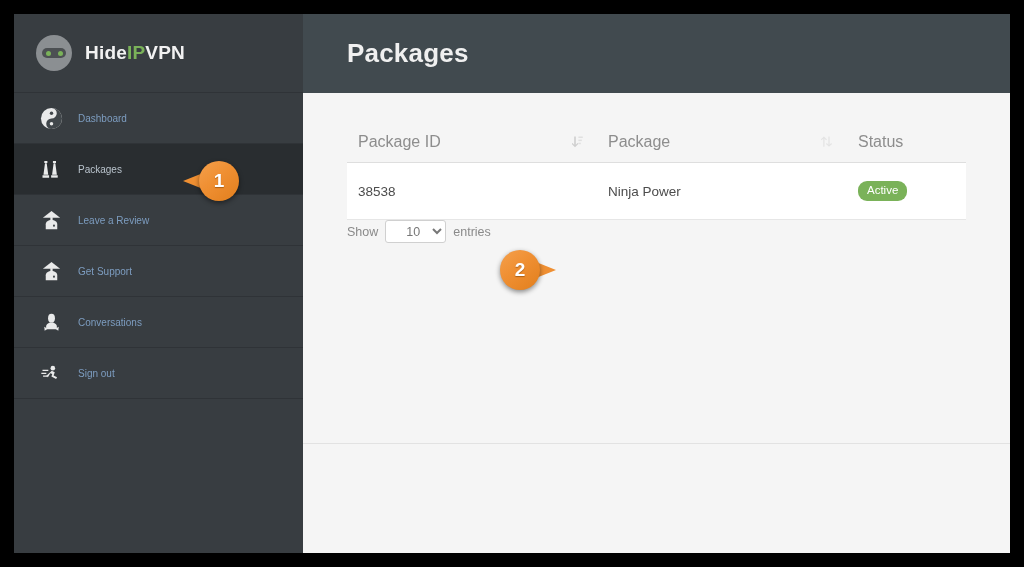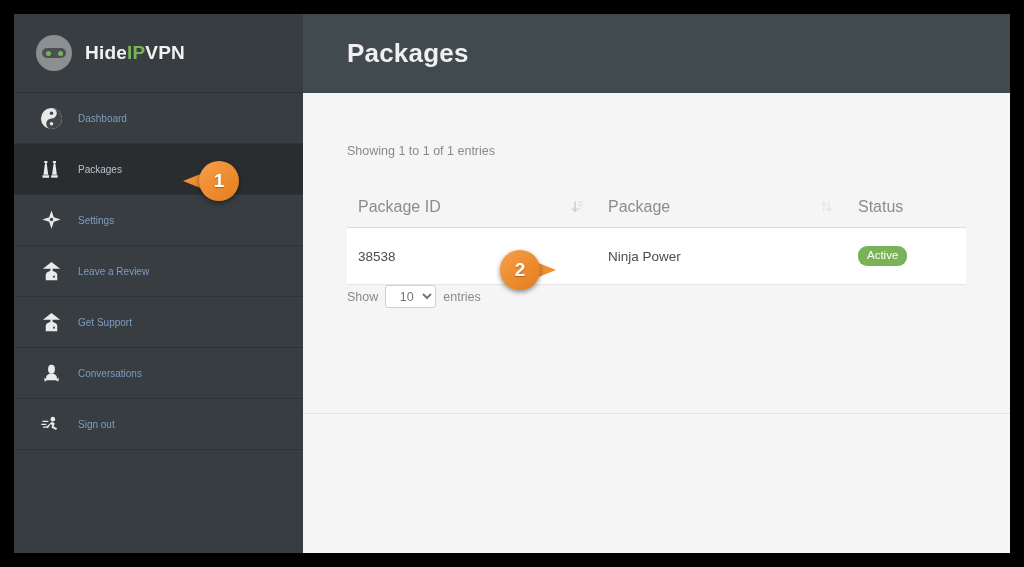--- a/index.html
+++ b/index.html
@@ -182,23 +182,22 @@
     color: #8a8a8a;
   }
   .length-bar select {
     margin: 0 7px;
     font-size: 12.5px;
     font-family: "Liberation Sans", sans-serif;
     color: #777;
     background: #fff;
     border: 1px solid #d0d0d0;
     border-radius: 3px;
-    padding: 3px 2px 3px 6px;
+    padding: 3px 2px 3px 16px;
     height: 23px;
-    text-align: center;
   }
 
   
   .callout {
     position: absolute;
     width: 40px; height: 40px;
     z-index: 40;
     pointer-events: none;
   }
   .callout .bubble {
@@ -269,29 +268,20 @@
           <svg width="23" height="23" viewBox="0 0 24 24" fill="#e9eaea">
             <path d="M4.5 3h3.2v2.2H4.5zM5.2 5.4h1.8l1.6 12.2H3.6zM2.6 18h6.9v2.5H2.6z"></path>
             <path d="M13.5 3h3.2v2.2h-3.2zM14.2 5.4H16l1.6 12.2h-5z"></path>
             <path d="M11.6 18h6.9v2.5h-6.9z"></path>
           </svg>
         </span>
         <span class="nav-label">Packages</span>
       </div>
 
 
-      <div class="nav-item">
-        <span class="nav-icon">
-          <svg width="23" height="23" viewBox="0 0 24 24" fill="#e9eaea">
-            <path d="M12 1.5l2.4 7.1 7.1 2.4-7.1 2.4-2.4 7.1-2.4-7.1L2.5 11l7.1-2.4z"></path>
-            <circle cx="12" cy="11" r="1.8" fill="#41474b"></circle>
-          </svg>
-        </span>
-        <span class="nav-label">Settings</span>
-      </div>
 
       <div class="nav-item">
         <span class="nav-icon">
           <svg width="23" height="23" viewBox="0 0 24 24" fill="#e9eaea">
             <path d="M12 2.2L21 9H3z"></path>
             <rect x="10.8" y="8.5" width="2.4" height="3.2"></rect>
             <path d="M12 11.5c3.4 0 6 1.9 6 4.3V21H6v-5.2c0-2.4 2.6-4.3 6-4.3z"></path>
             <circle cx="14.6" cy="17.4" r="1.1" fill="#41474b"></circle>
           </svg>
         </span>
@@ -338,21 +328,20 @@
 
   <div class="main">
 
     <div class="topbar">
       <div class="topbar-title">Packages</div>
     </div>
 
     <div class="content">
       <div class="panel">
 
-        <div class="entries-info">Showing 1 to 1 of 1 entries</div>
 
         <table class="pkg">
           <thead>
             <tr>
               <th class="col-id">
                 <span>Package ID</span>
                 <span class="sort-ico">
                   <svg width="11" height="13" viewBox="0 0 11 13">
                     <path d="M2.2 1.5h1.6v8.2l1.8-1.8.9.9-3.5 3.4L-.5 8.8l.9-.9 1.8 1.8z" fill="#cfcfcf"></path>
                     <rect x="6.4" y="1.5" width="4.4" height="1.5" fill="#e0e0e0"></rect>

